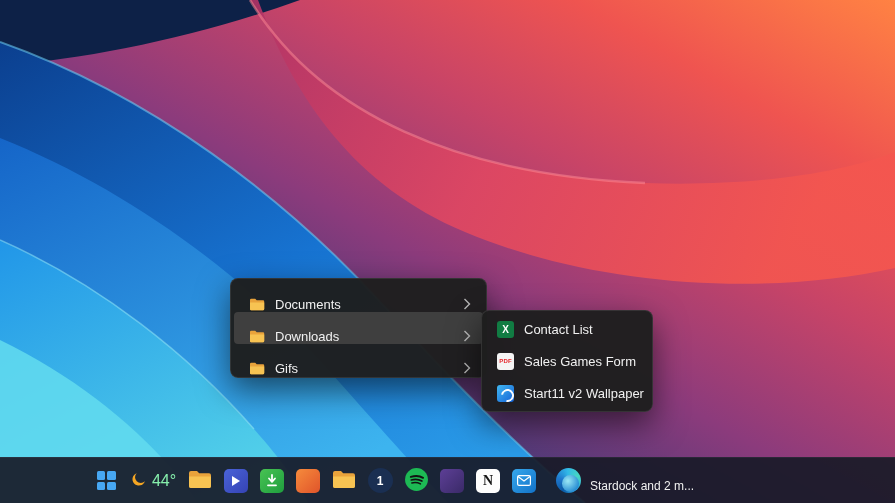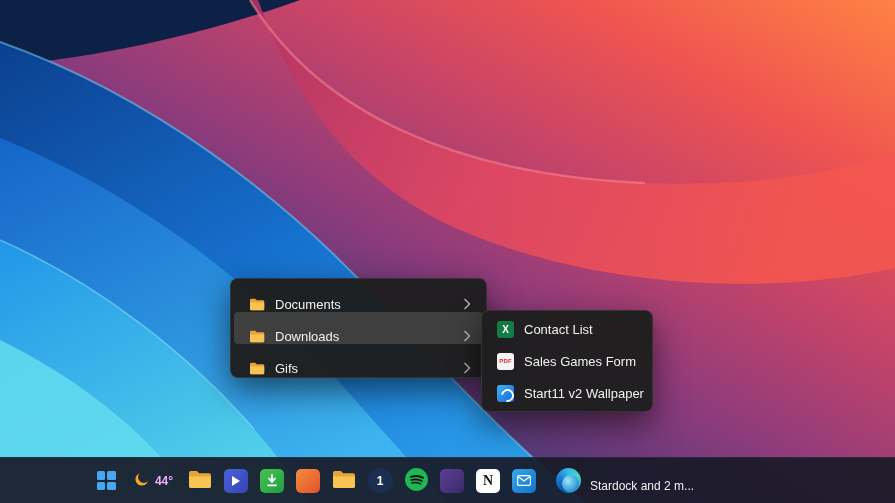--- a/index.html
+++ b/index.html
@@ -55,21 +55,21 @@
     background:rgba(24,26,39,0.92);
     border-top:1px solid rgba(255,255,255,0.05);
     display:flex; align-items:center; z-index:10;
   }
   .tb-group { display:flex; align-items:center; margin-left:88px; }
   .tb-item {
     width:36px; height:40px; border:0; background:transparent; border-radius:6px;
     display:flex; align-items:center; justify-content:center; cursor:pointer; color:#f0f0f0;
   }
   .tb-item.weather { width:58px; gap:5px; }
-  .temp { font-size:12px; color:#f0abfc;font-weight:bold; }
+  .temp { font-size:16px; color:#86efac; }
 
   .win-logo { width:19px; height:19px; display:grid; grid-template-columns:1fr 1fr; grid-template-rows:1fr 1fr; gap:2px; }
   .win-logo i { background:#47a7f2; border-radius:1.5px; }
 
   .app-ic { width:24px; height:24px; border-radius:5px; display:flex; align-items:center; justify-content:center; }
   .movies   { background:linear-gradient(135deg,#4a63d8,#3543b4); }
   .dlm      { background:linear-gradient(135deg,#48c353,#1f9e3e); }
   .orangeapp{ background:linear-gradient(135deg,#f68b3c,#e0542a); }
   .purpleapp{ background:linear-gradient(135deg,#5d3f96,#3a2a68); }
   .onep { width:25px; height:25px; border-radius:50%; background:#1a2f52; color:#fff;

